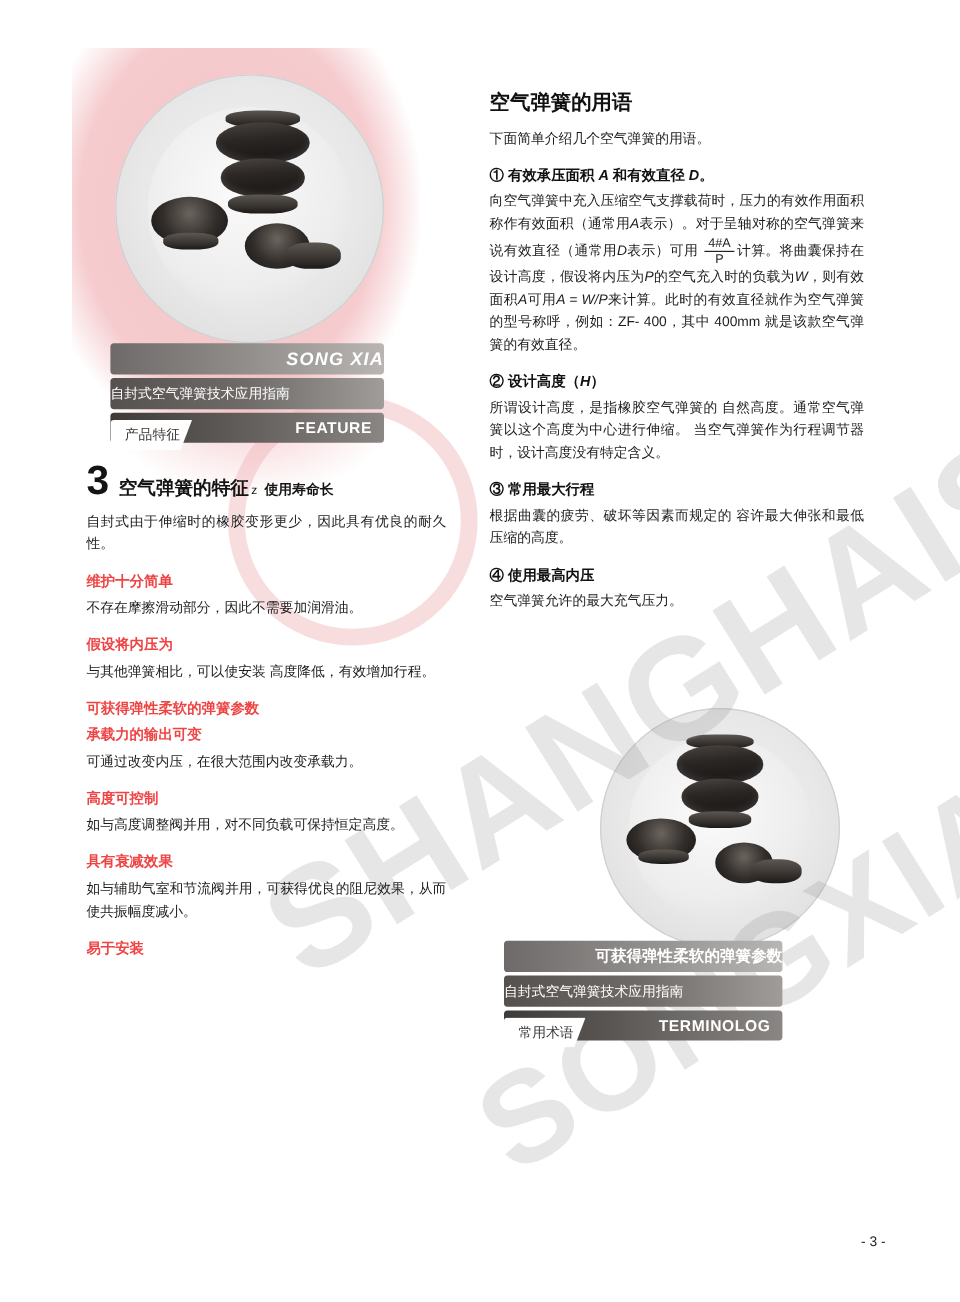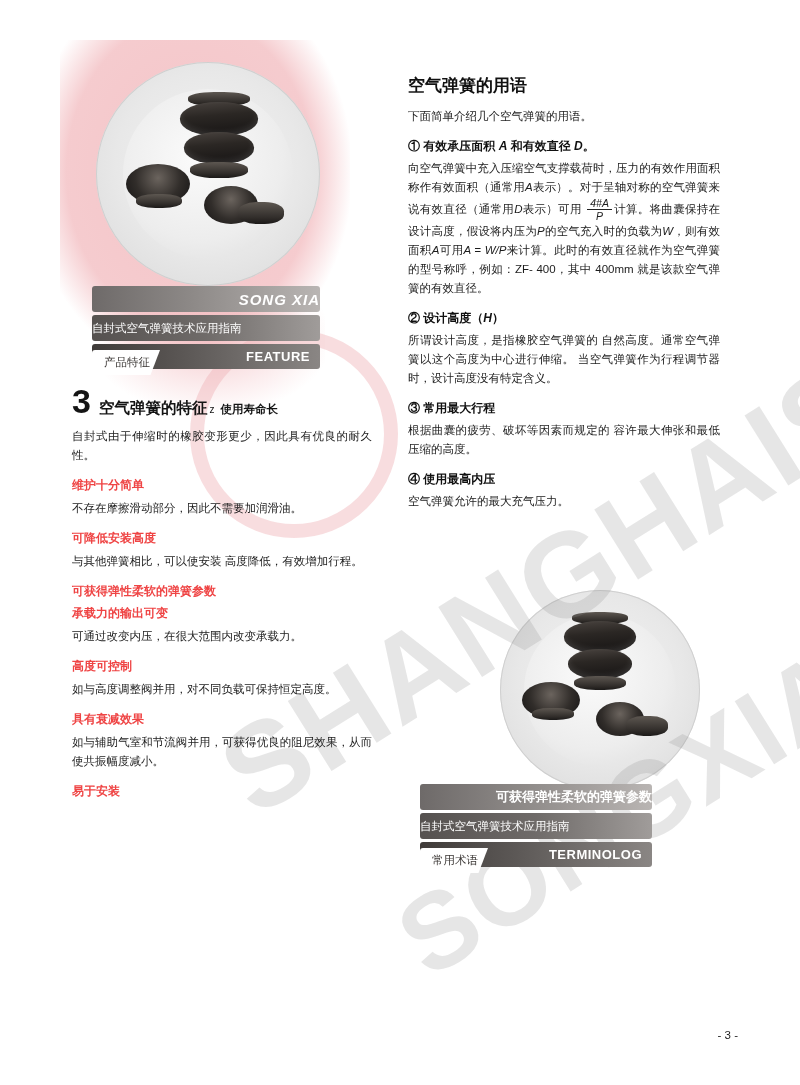--- a/index.html
+++ b/index.html
@@ -236,21 +236,20 @@
     font-size: 12px;
     font-weight: bold;
     margin: 10px 0 4px 0;
     color: #111111;
   }
   .num-h .it { font-style: italic; }
   .frac {
     display: inline-block;
     vertical-align: middle;
     text-align: center;
-    font-style: italic;
     font-size: 10.5px;
     line-height: 1.15;
     margin: 0 2px;
   }
   .frac .top { display: block; border-bottom: 1px solid #222; padding: 0 3px; }
   .frac .bot { display: block; padding: 0 3px; }
   .it { font-style: italic; }
 
   .page-num {
     position: absolute;
@@ -312,21 +311,21 @@
       <span class="sec-title">
         <span>空气弹簧的特征</span><span class="zmark">z</span><span class="sub">使用寿命长</span>
       </span>
     </div>
 
     <p class="body">自封式由于伸缩时的橡胶变形更少，因此具有优良的耐久性。</p>
 
     <h4 class="sub-h">维护十分简单</h4>
     <p class="body">不存在摩擦滑动部分，因此不需要加润滑油。</p>
 
-    <h4 class="sub-h">可降低安装高度</h4>
+    <h4 class="sub-h">假设将内压为</h4>
     <p class="body">与其他弹簧相比，可以使安装 高度降低，有效增加行程。</p>
 
     <h4 class="sub-h">可获得弹性柔软的弹簧参数</h4>
 
     <h4 class="sub-h">承载力的输出可变</h4>
     <p class="body">可通过改变内压，在很大范围内改变承载力。</p>
 
     <h4 class="sub-h">高度可控制</h4>
     <p class="body">如与高度调整阀并用，对不同负载可保持恒定高度。</p>
 

